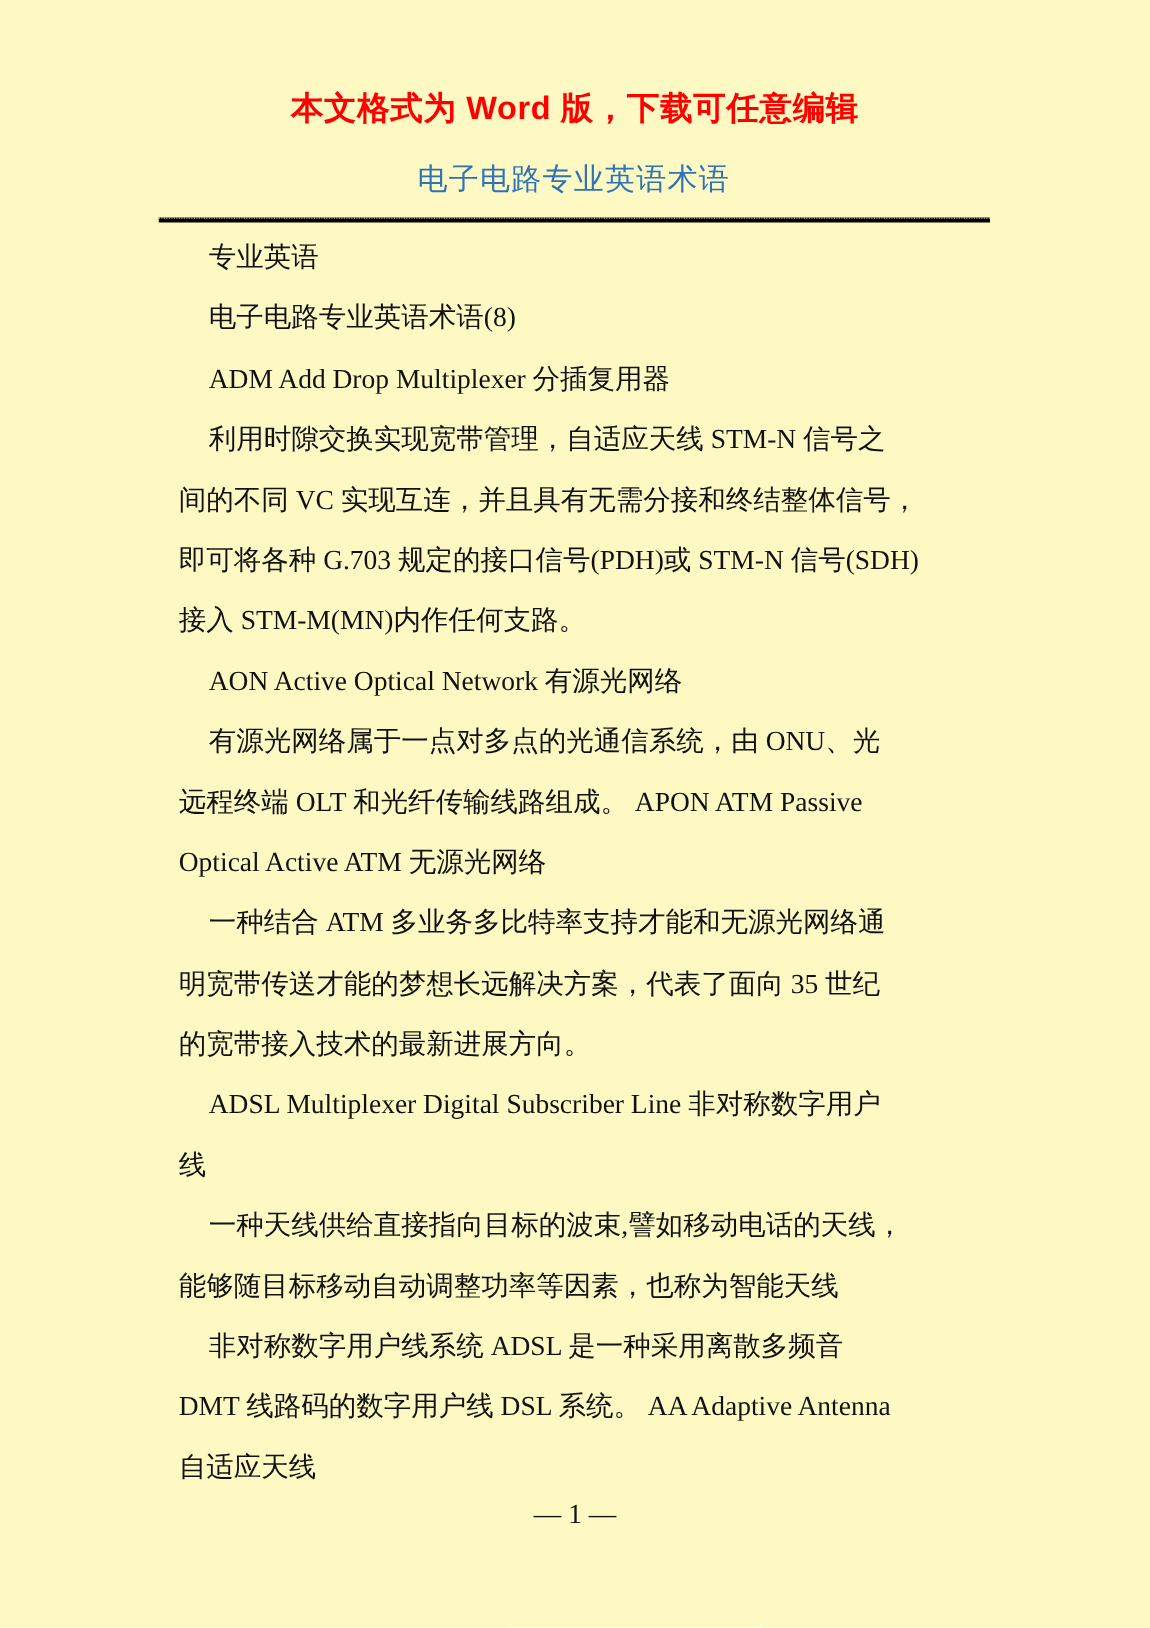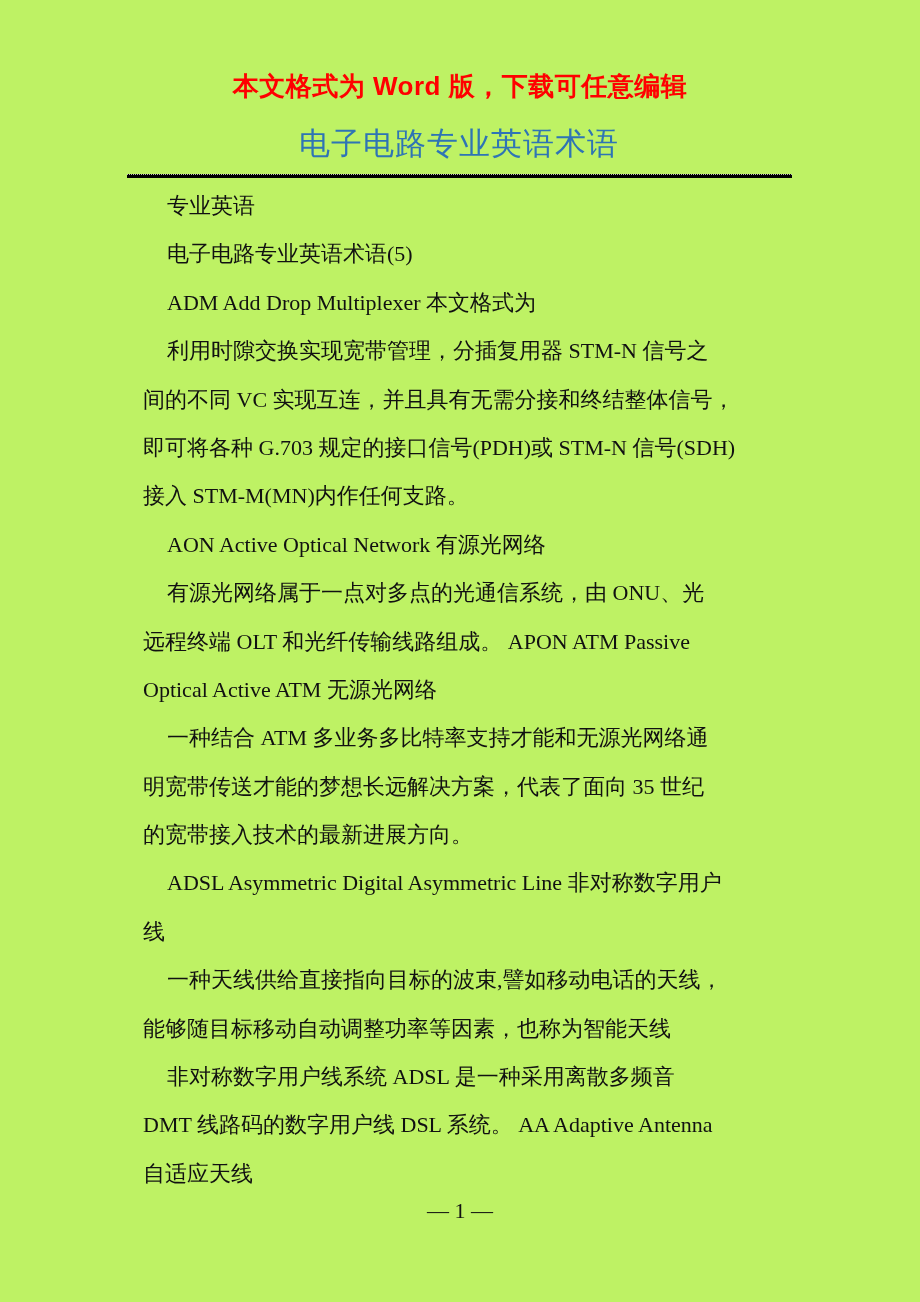--- a/index.html
+++ b/index.html
@@ -14,21 +14,21 @@
       overflow: hidden;
       font-family: "Liberation Serif", "DejaVu Serif", serif;
       color: #111111;
     }
     .page {
       position: absolute;
       left: 0;
       top: 0;
       width: 920px;
       height: 1302px;
-      background: #bef264;
+      background: #fef9c3;
     }
     .banner {
       position: absolute;
       top: 66px;
       left: 0;
       width: 920px;
       text-align: center;
       font-family: "Liberation Sans", "DejaVu Sans", sans-serif;
       font-weight: bold;
       font-size: 26px;
@@ -36,21 +36,21 @@
       color: #ff0000;
       letter-spacing: 0.5px;
     }
     .doc-title {
       position: absolute;
       top: 121px;
       left: 0;
       width: 918px;
       text-align: center;
       font-family: "Liberation Sans", "DejaVu Sans", sans-serif;
-      font-size: 31px;
+      font-size: 24px;
       line-height: 46px;
       color: #2e74b5;
       letter-spacing: 1px;
     }
     .rule {
       position: absolute;
       top: 174px;
       left: 127px;
       width: 665px;
       height: 3px;
@@ -100,29 +100,29 @@
 
   <div class="rule"></div>
 
   <div class="body-text">
 
     <div class="para">
       <span class="line indent">专业英语</span>
     </div>
 
     <div class="para">
-      <span class="line indent">电子电路专业英语术语(5)</span>
+      <span class="line indent">电子电路专业英语术语(8)</span>
     </div>
 
     <div class="para">
-      <span class="line indent">ADM Add Drop Multiplexer  本文格式为</span>
+      <span class="line indent">ADM Add Drop Multiplexer  分插复用器</span>
     </div>
 
     <div class="para">
-      <span class="line indent">利用时隙交换实现宽带管理，分插复用器 STM-N 信号之</span>
+      <span class="line indent">利用时隙交换实现宽带管理，自适应天线 STM-N 信号之</span>
       <span class="line">间的不同 VC 实现互连，并且具有无需分接和终结整体信号，</span>
       <span class="line">即可将各种 G.703 规定的接口信号(PDH)或 STM-N 信号(SDH)</span>
       <span class="line">接入 STM-M(MN)内作任何支路。</span>
     </div>
 
     <div class="para">
       <span class="line indent">AON Active Optical Network  有源光网络</span>
     </div>
 
     <div class="para">
@@ -131,21 +131,21 @@
       <span class="line">Optical Active ATM 无源光网络</span>
     </div>
 
     <div class="para">
       <span class="line indent">一种结合 ATM  多业务多比特率支持才能和无源光网络通</span>
       <span class="line">明宽带传送才能的梦想长远解决方案，代表了面向 35  世纪</span>
       <span class="line">的宽带接入技术的最新进展方向。</span>
     </div>
 
     <div class="para">
-      <span class="line indent">ADSL Asymmetric Digital Asymmetric Line  非对称数字用户</span>
+      <span class="line indent">ADSL Multiplexer Digital Subscriber Line  非对称数字用户</span>
       <span class="line">线</span>
     </div>
 
     <div class="para">
       <span class="line indent">一种天线供给直接指向目标的波束,譬如移动电话的天线，</span>
       <span class="line">能够随目标移动自动调整功率等因素，也称为智能天线</span>
     </div>
 
     <div class="para">
       <span class="line indent">非对称数字用户线系统 ADSL 是一种采用离散多频音</span>

